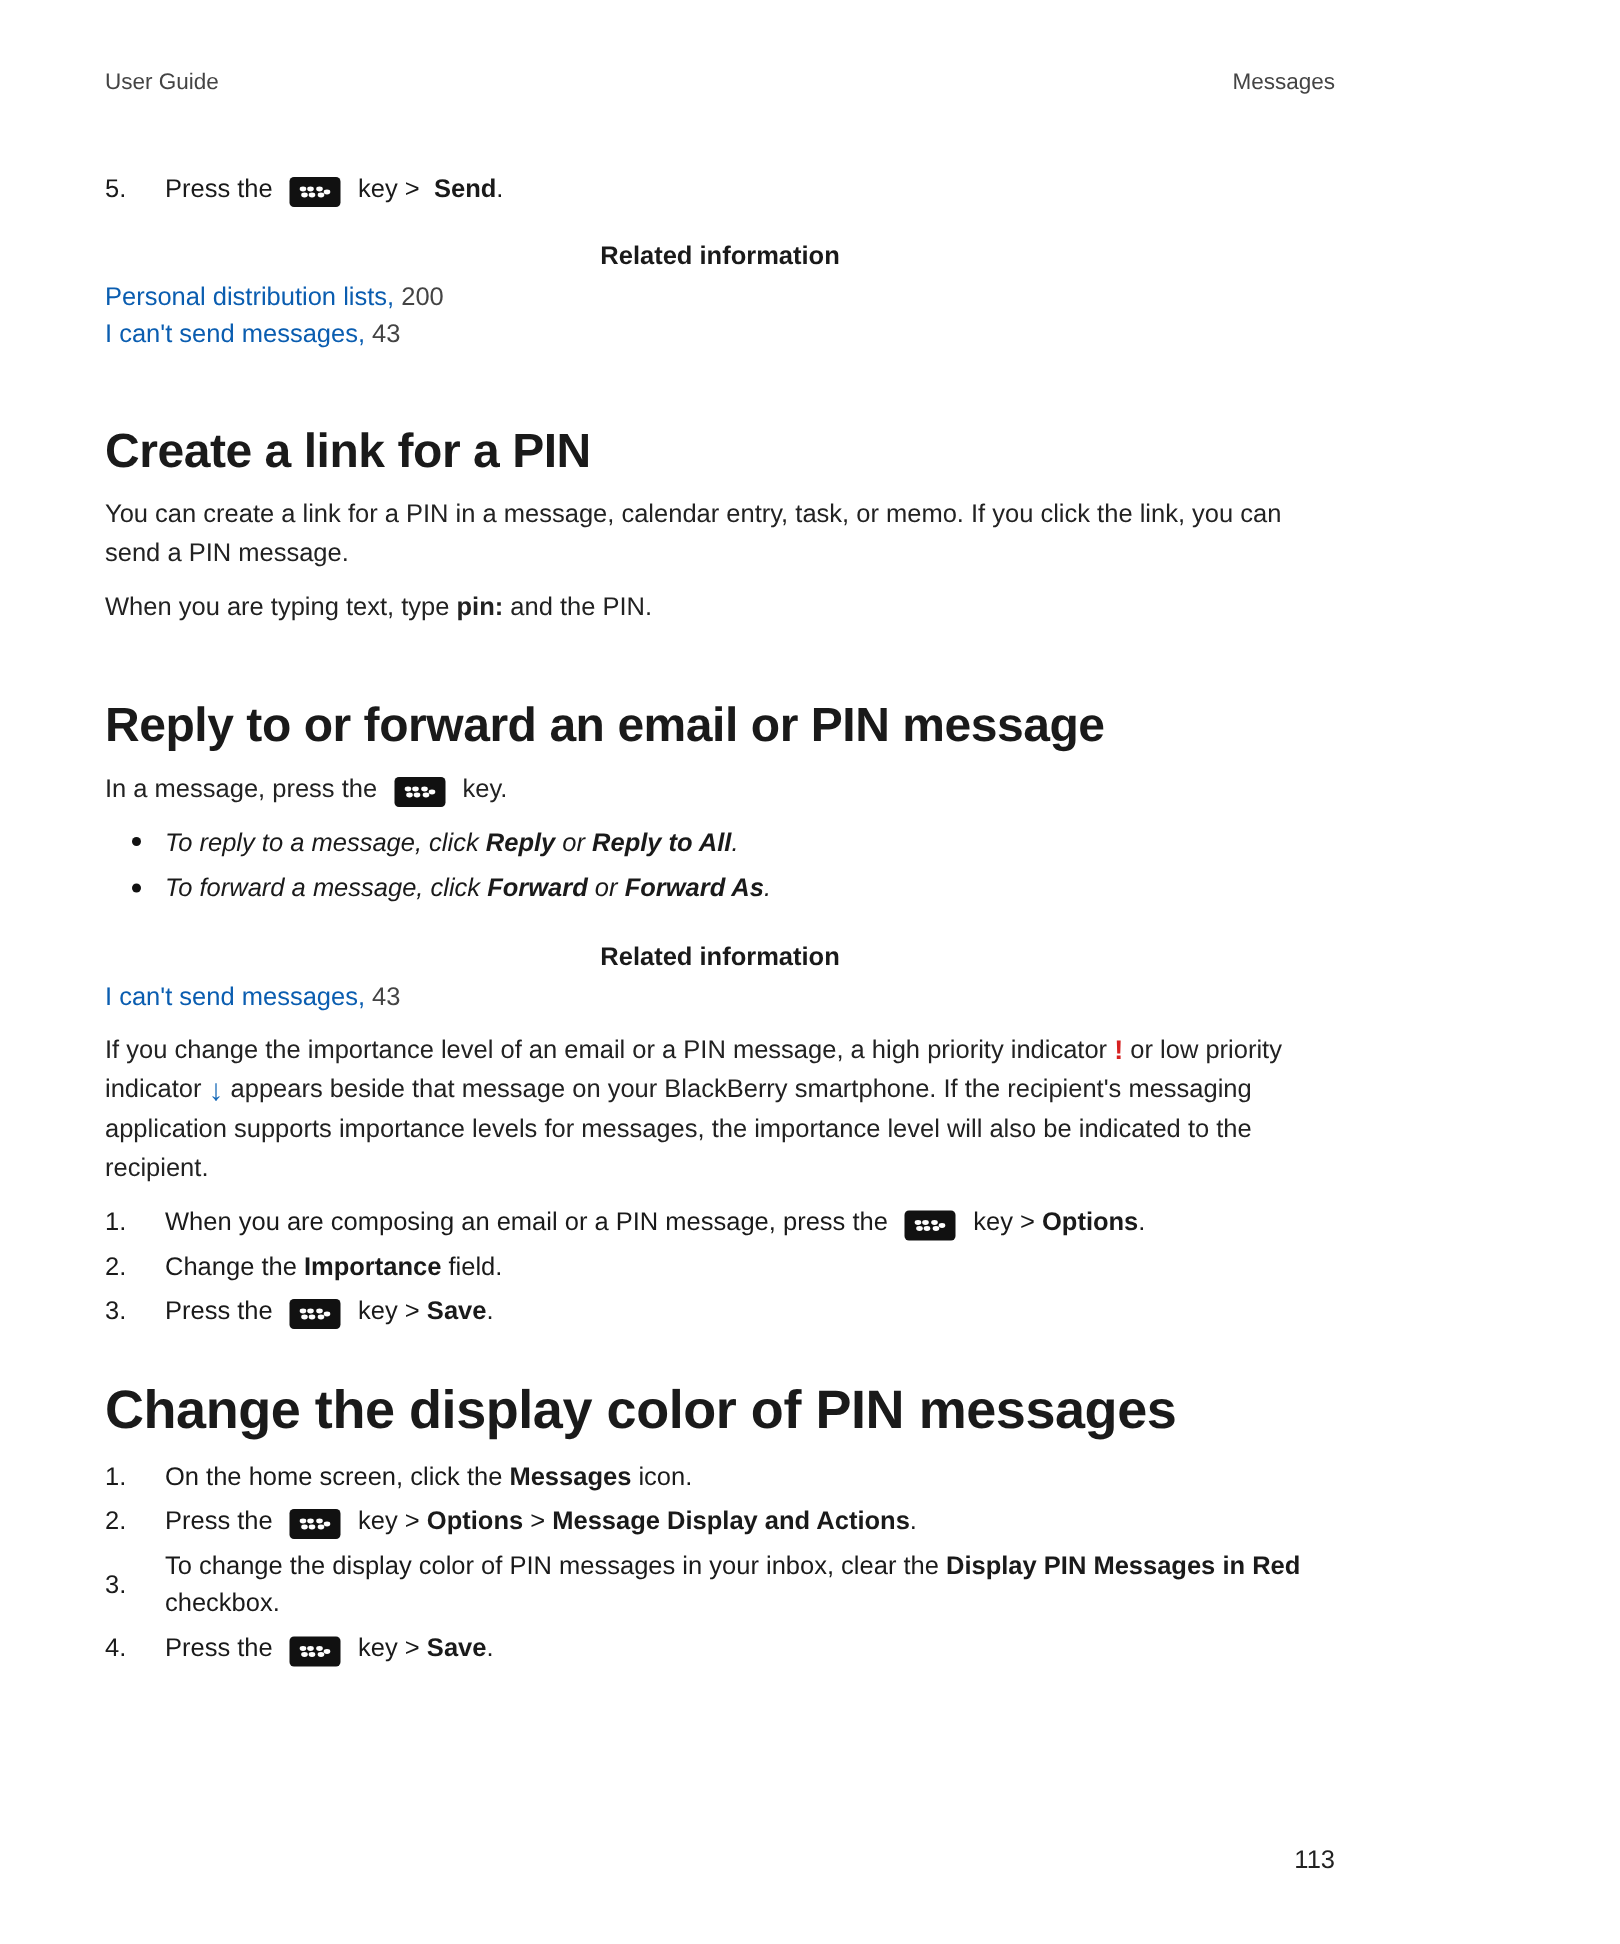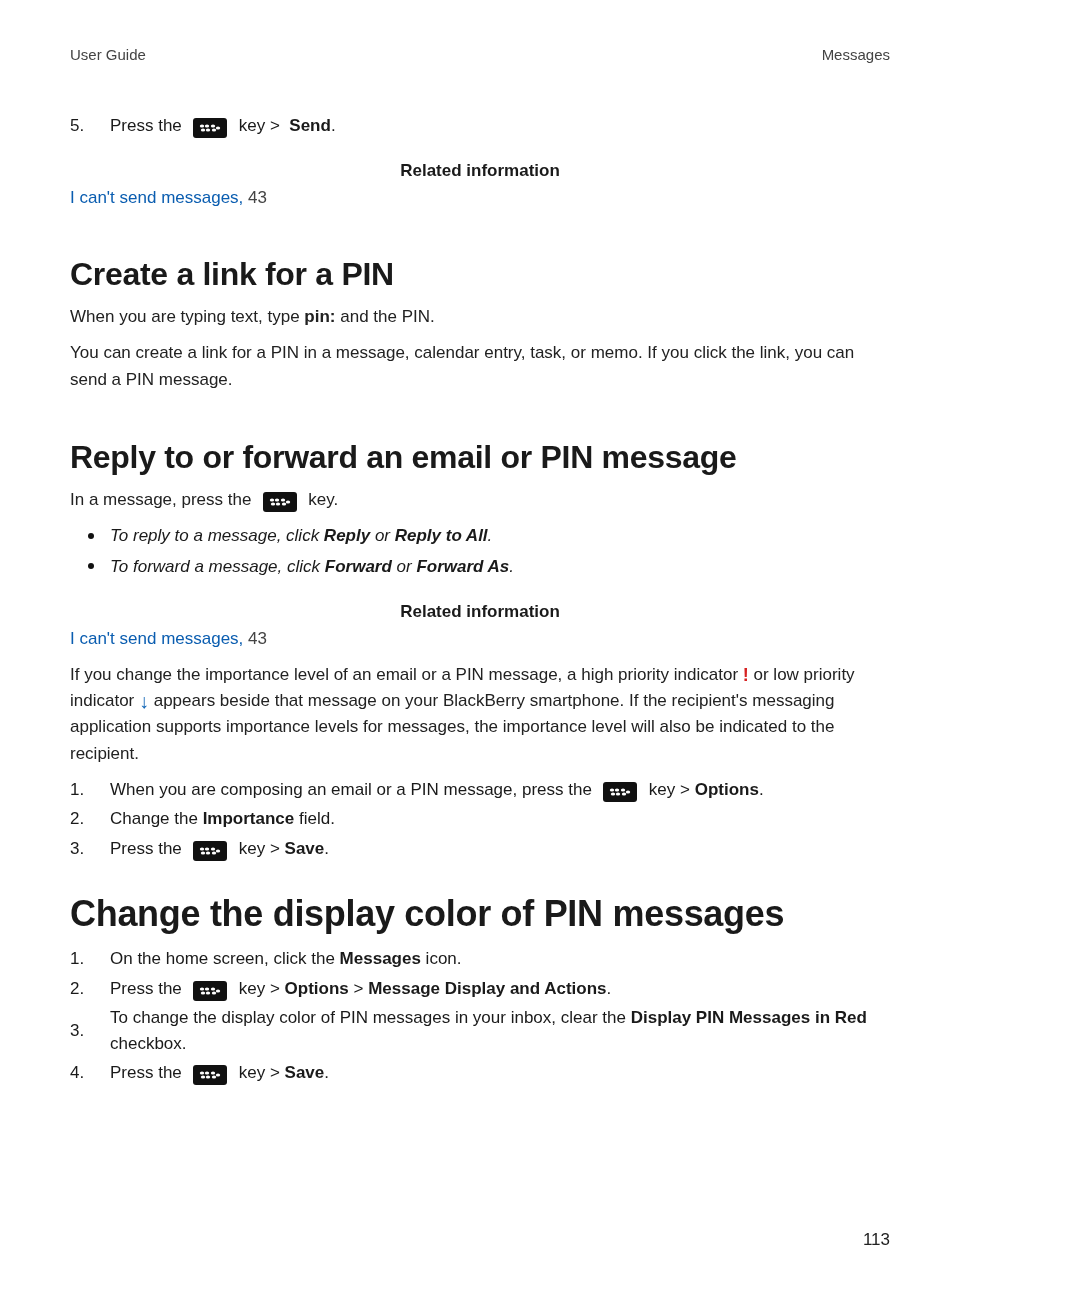--- a/index.html
+++ b/index.html
@@ -171,28 +171,31 @@
           </g>
         </svg>
       </span>
       <span class="seg"> key &gt; </span>
       <b>Send</b><span class="seg">.</span>
     </span>
   </div>
 
   <div class="related-heading">Related information</div>
   <div class="related-line">
+    <span class="link">Personal distribution lists,</span><span> 200</span>
+  </div>
+  <div class="related-line">
     <span class="link">I can't send messages,</span><span> 43</span>
   </div>
 
   <h2 class="section-head">Create a link for a PIN</h2>
+  <p class="body">You can create a link for a PIN in a message, calendar entry, task, or memo. If you click the link, you can send a PIN message.</p>
   <p class="body">
     <span class="seg">When you are typing text, type </span><b>pin:</b><span class="seg"> and the PIN.</span>
   </p>
-  <p class="body">You can create a link for a PIN in a message, calendar entry, task, or memo. If you click the link, you can send a PIN message.</p>
 
   <h2 class="section-head">Reply to or forward an email or PIN message</h2>
   <p class="body">
     <span class="seg">In a message, press the </span>
     <span class="bb-key">
       <svg width="24" height="12" viewBox="0 0 24 12">
           <g fill="#fff">
             <ellipse cx="4" cy="4" rx="2.2" ry="1.6"></ellipse>
             <ellipse cx="9" cy="4" rx="2.2" ry="1.6"></ellipse>
             <ellipse cx="5" cy="8" rx="2.2" ry="1.6"></ellipse>

